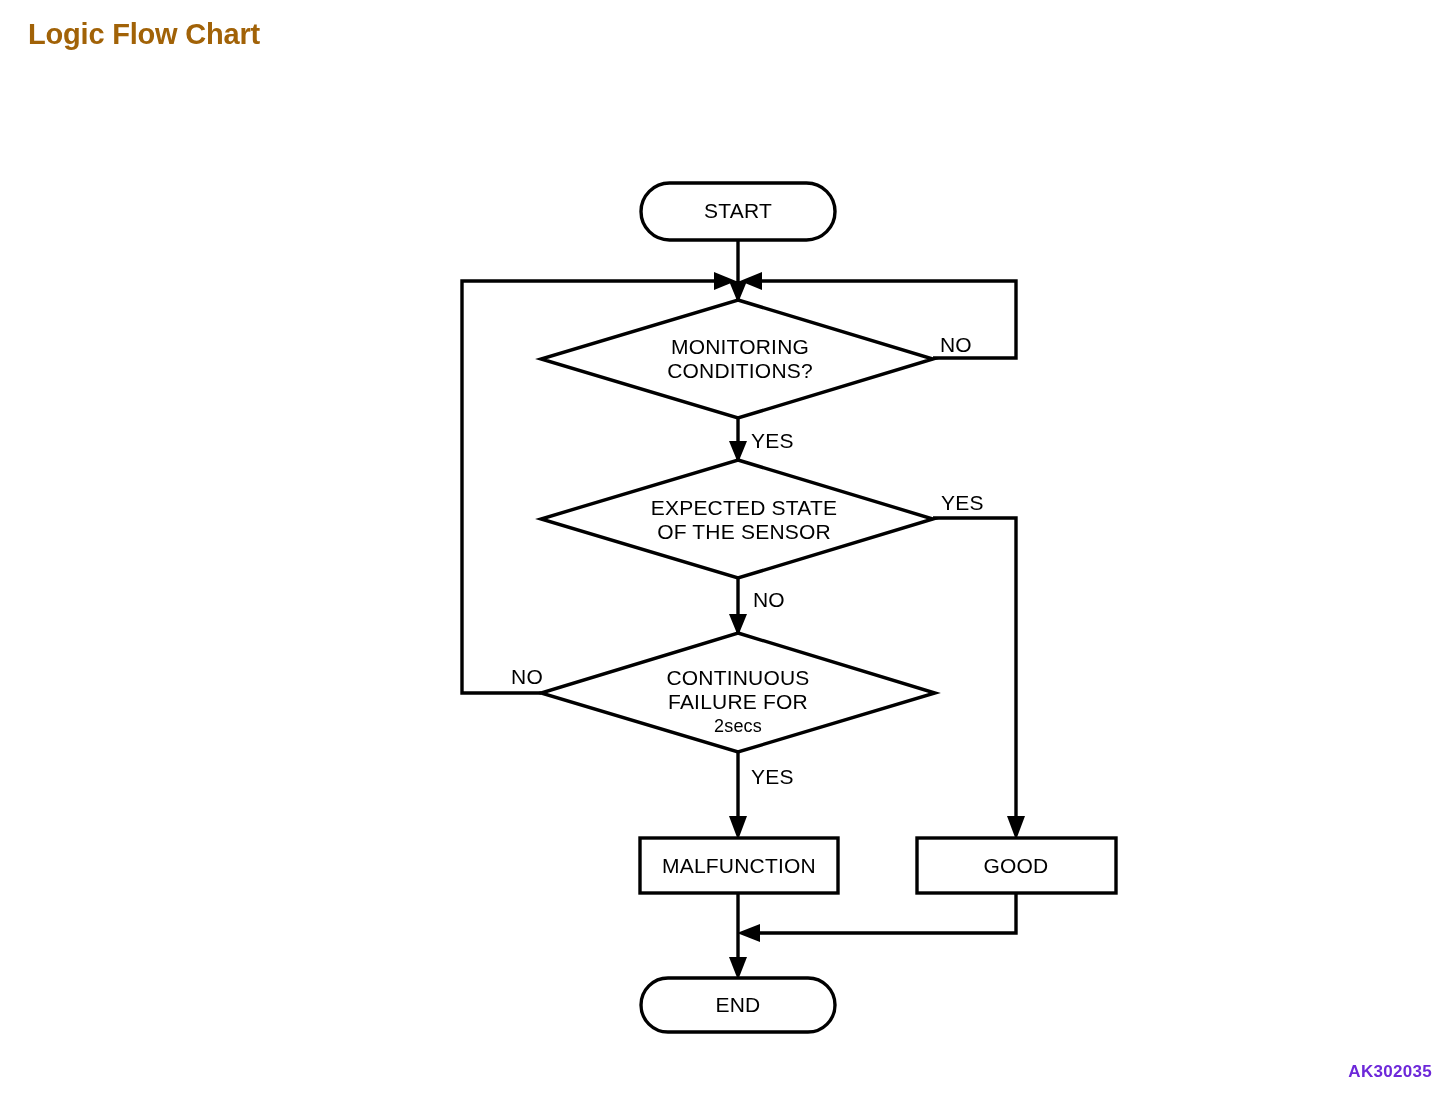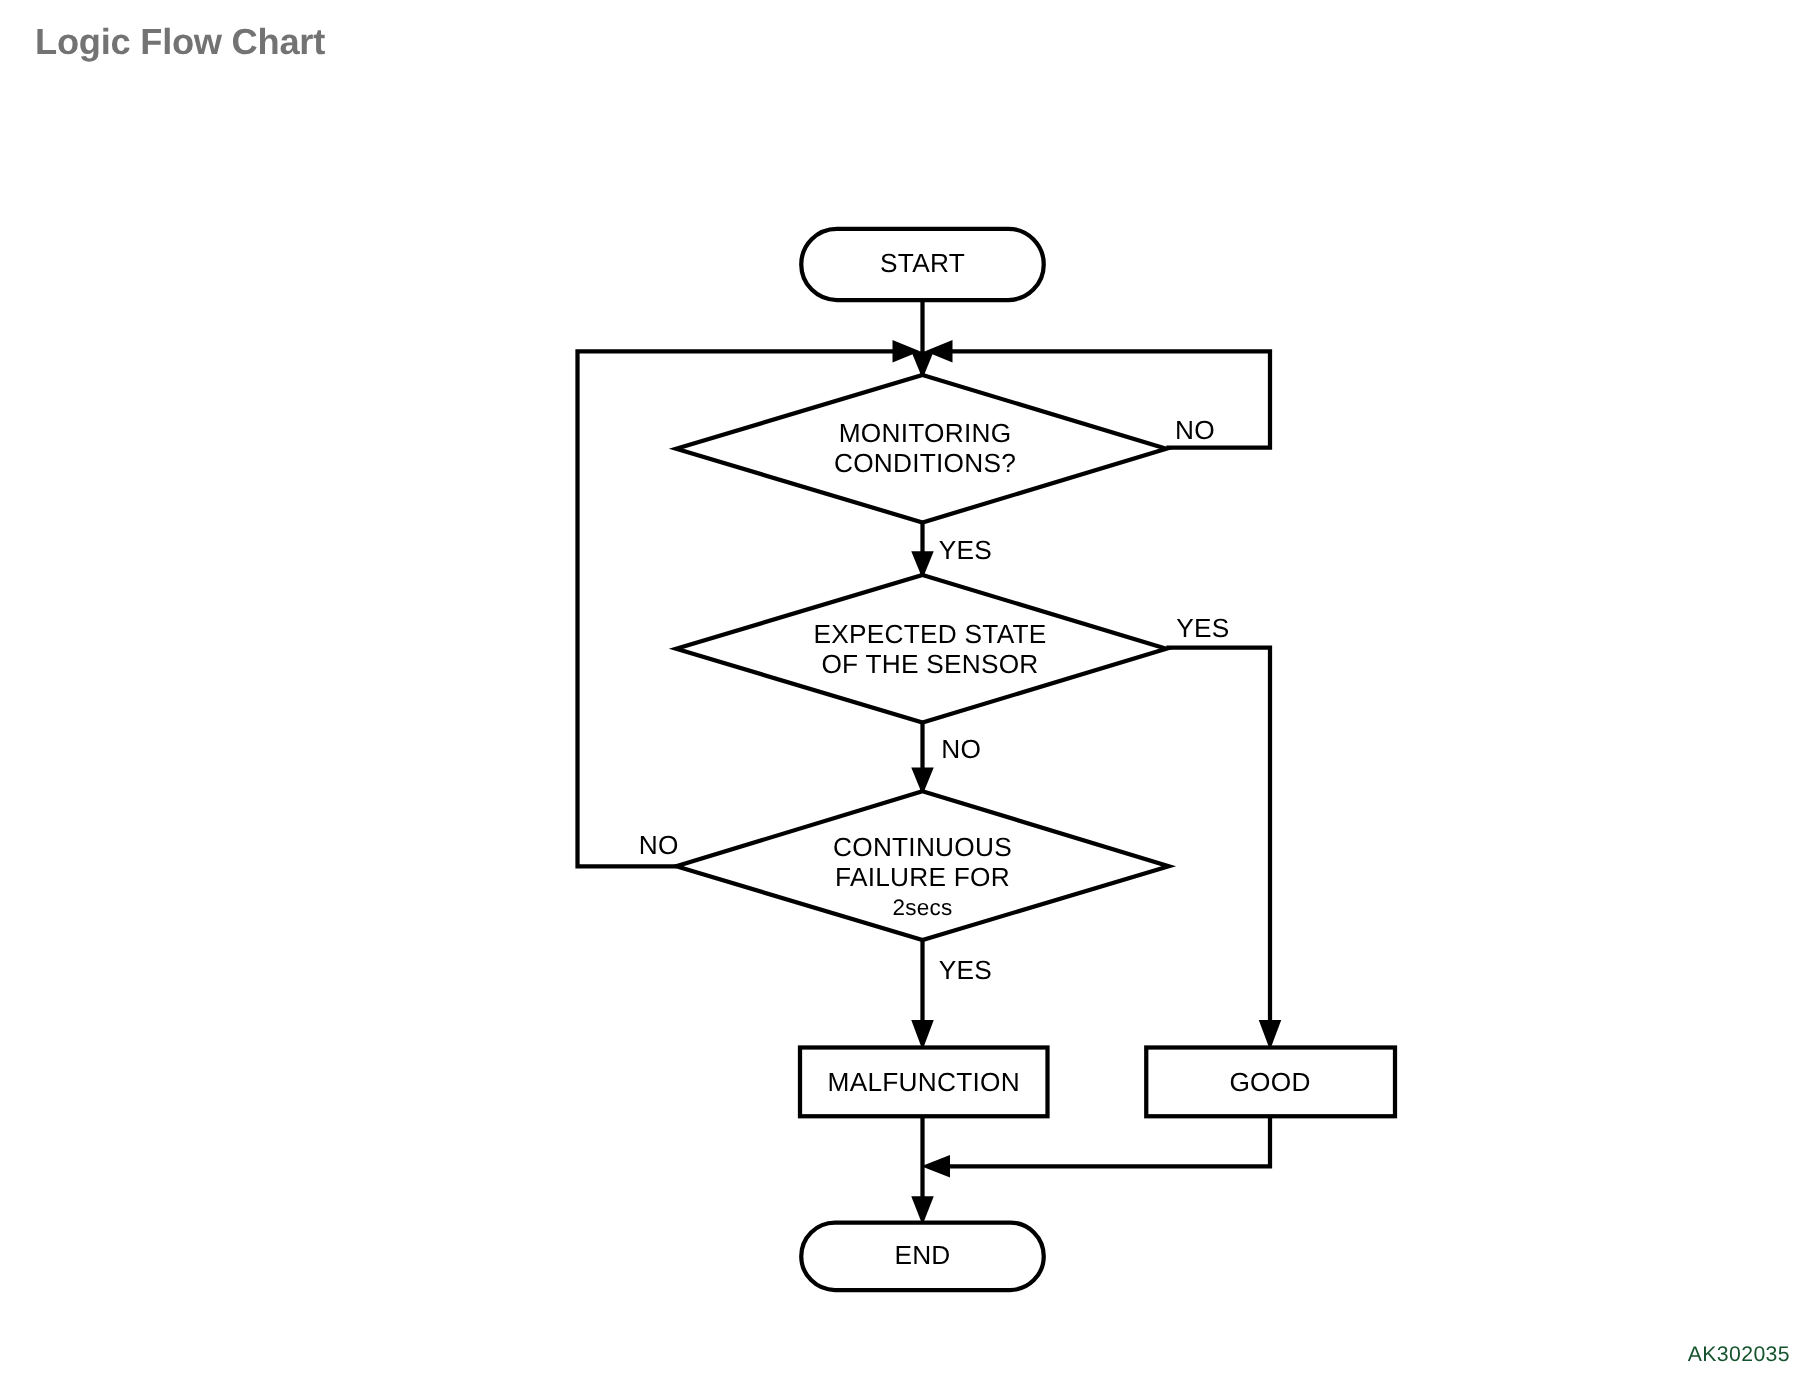--- a/index.html
+++ b/index.html
@@ -16,39 +16,39 @@
     color: #000000;
     overflow: hidden;
   }
   #page-title {
     position: absolute;
     left: 28px;
     top: 18px;
     font-size: 29px;
     font-weight: bold;
     letter-spacing: -0.2px;
-    color: #737373;
+    color: #a16207;
     white-space: nowrap;
     text-align: center;
   }
   #flow-svg {
     position: absolute;
     left: 0;
     top: 0;
     width: 1456px;
     height: 1108px;
   }
   #figure-code {
     position: absolute;
     right: 24px;
-    bottom: 14px;
+    bottom: 26px;
     font-size: 17px;
-    font-weight: normal;
+    font-weight: bold;
     letter-spacing: 0.3px;
-    color: #14532d;
+    color: #6d28d9;
     white-space: nowrap;
   }
   .shape-outline {
     fill: #ffffff;
     stroke: #000000;
     stroke-width: 3.4;
     stroke-linejoin: miter;
   }
   .connector {
     fill: none;

